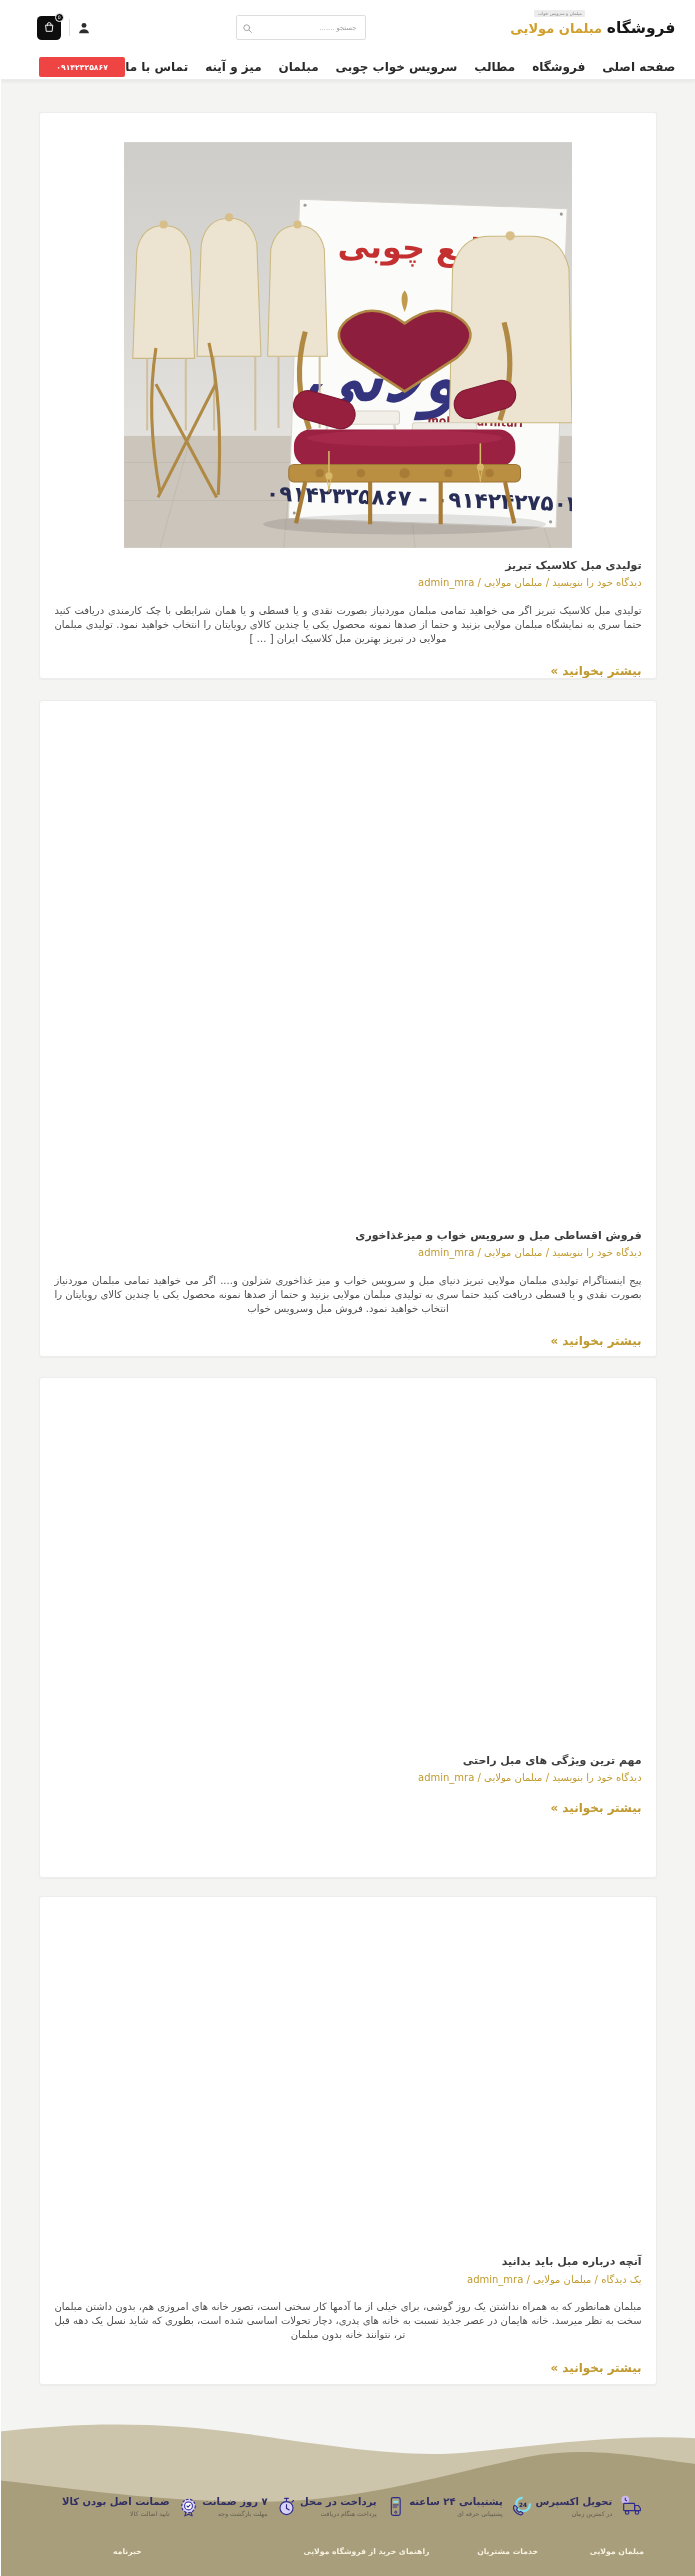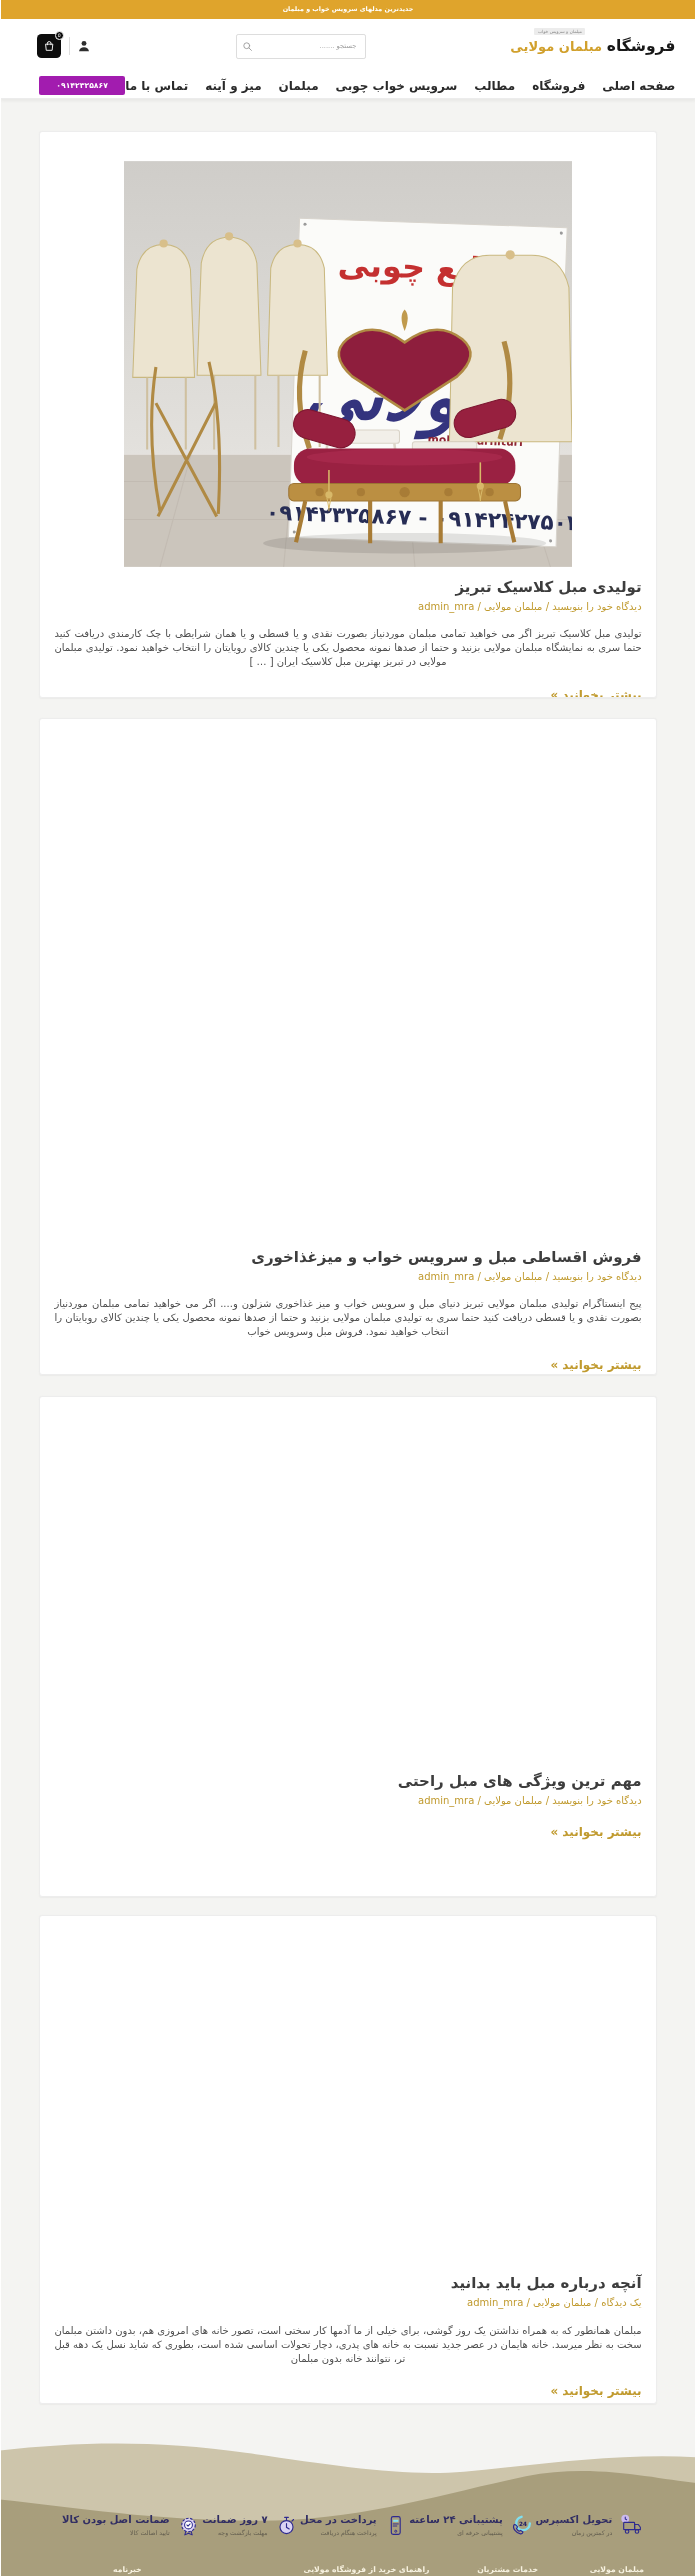--- a/index.html
+++ b/index.html
@@ -63,21 +63,21 @@
     height: 25px; background: #fff; display: flex; align-items: center;
     padding: 0 20.6px 0 39px;
     border-bottom: 0.5px solid #ececec;
     box-shadow: 0 1.5px 3.1px rgba(0,0,0,.05);
     position: relative; z-index: 3;
   }
   .menu { list-style: none; display: flex; align-items: center; gap: 17px; }
   .menu li { font-size: 12px; font-weight: bold; color: #2a2a2a; cursor: pointer; white-space: nowrap; }
   .phone-btn {
     margin-right: auto; width: 97px; height: 19.6px;
-    background: #a21caf; color: #fff; border: 0; border-radius: 2.1px;
+    background: #ef4444; color: #fff; border: 0; border-radius: 2.1px;
     font-family: "DejaVu Sans", sans-serif;
     font-size: 7.7px; font-weight: bold; letter-spacing: 0.5px; cursor: pointer;
   }
 
   
   .content { background: #f4f4f2; padding: 32px 39px 13px; }
   .post-card {
     background: #fff; border: 0.5px solid #ededed; border-radius: 3.1px;
     padding: 0 14.4px; overflow: hidden;
     box-shadow: 0 0.5px 1.5px rgba(0,0,0,.04);
@@ -88,21 +88,21 @@
   .c4 { height: 489px; }
   .img-wrap { display: flex; justify-content: center; }
   .c1 .img-wrap { padding-top: 29px; }
   .c2 .img-wrap { padding-top: 12.4px; }
   .c3 .img-wrap { padding-top: 11.3px; }
   .c4 .img-wrap { padding-top: 12px; }
   .post-figure { width: 448px; background: #fff; display: block; } .fig-h2 { height: 505px; }
   .fig-h3 { height: 353px; } .fig-h4 { height: 335px; }
   .post-photo { width: 448px; height: 406px; display: block; }
   .post-title {
-    margin-top: 11.3px; font-size: 15px; font-weight: bold; color: #3d3d3d;
+    margin-top: 11.3px; font-size: 11px; font-weight: bold; color: #3d3d3d;
     text-align: right; cursor: pointer;
   }
   .post-meta { margin-top: 5.2px; font-size: 10px; color: #C09A2E; text-align: right; cursor: pointer; }
   .post-excerpt {
     margin-top: 15.5px; font-size: 10px; color: #4e4e4e; line-height: 14px;
     text-align: justify; text-align-last: center;
   }
   .read-more {
     display: block; margin-top: 18.5px; font-size: 12px; font-weight: bold;
     color: #C09A2E; text-align: right; text-decoration: none; cursor: pointer;
@@ -129,23 +129,20 @@
   .fcol1 { width: 83px; }
   .fcol2 { width: 92px; margin-right: 23px; }
   .fcol3 { width: 107px; margin-right: 16.5px; }
   .fcol4 { margin-right: auto; }
 </style>
 </head>
 <body>
 
 <div class="page">
 
-  <div class="topbar">
-    <span>جدیدترین مدلهای سرویس خواب و مبلمان</span>
-  </div>
 
   <header class="header">
     <div class="logo-wrap">
       <span class="logo-badge">مبلمان و سرویس خواب</span>
       <span class="logo-main">فروشگاه</span>
       <span class="logo-accent">مبلمان مولایی</span>
     </div>
 
     <div class="search-wrap">
       <input type="text" placeholder="جستجو ......." style="">

